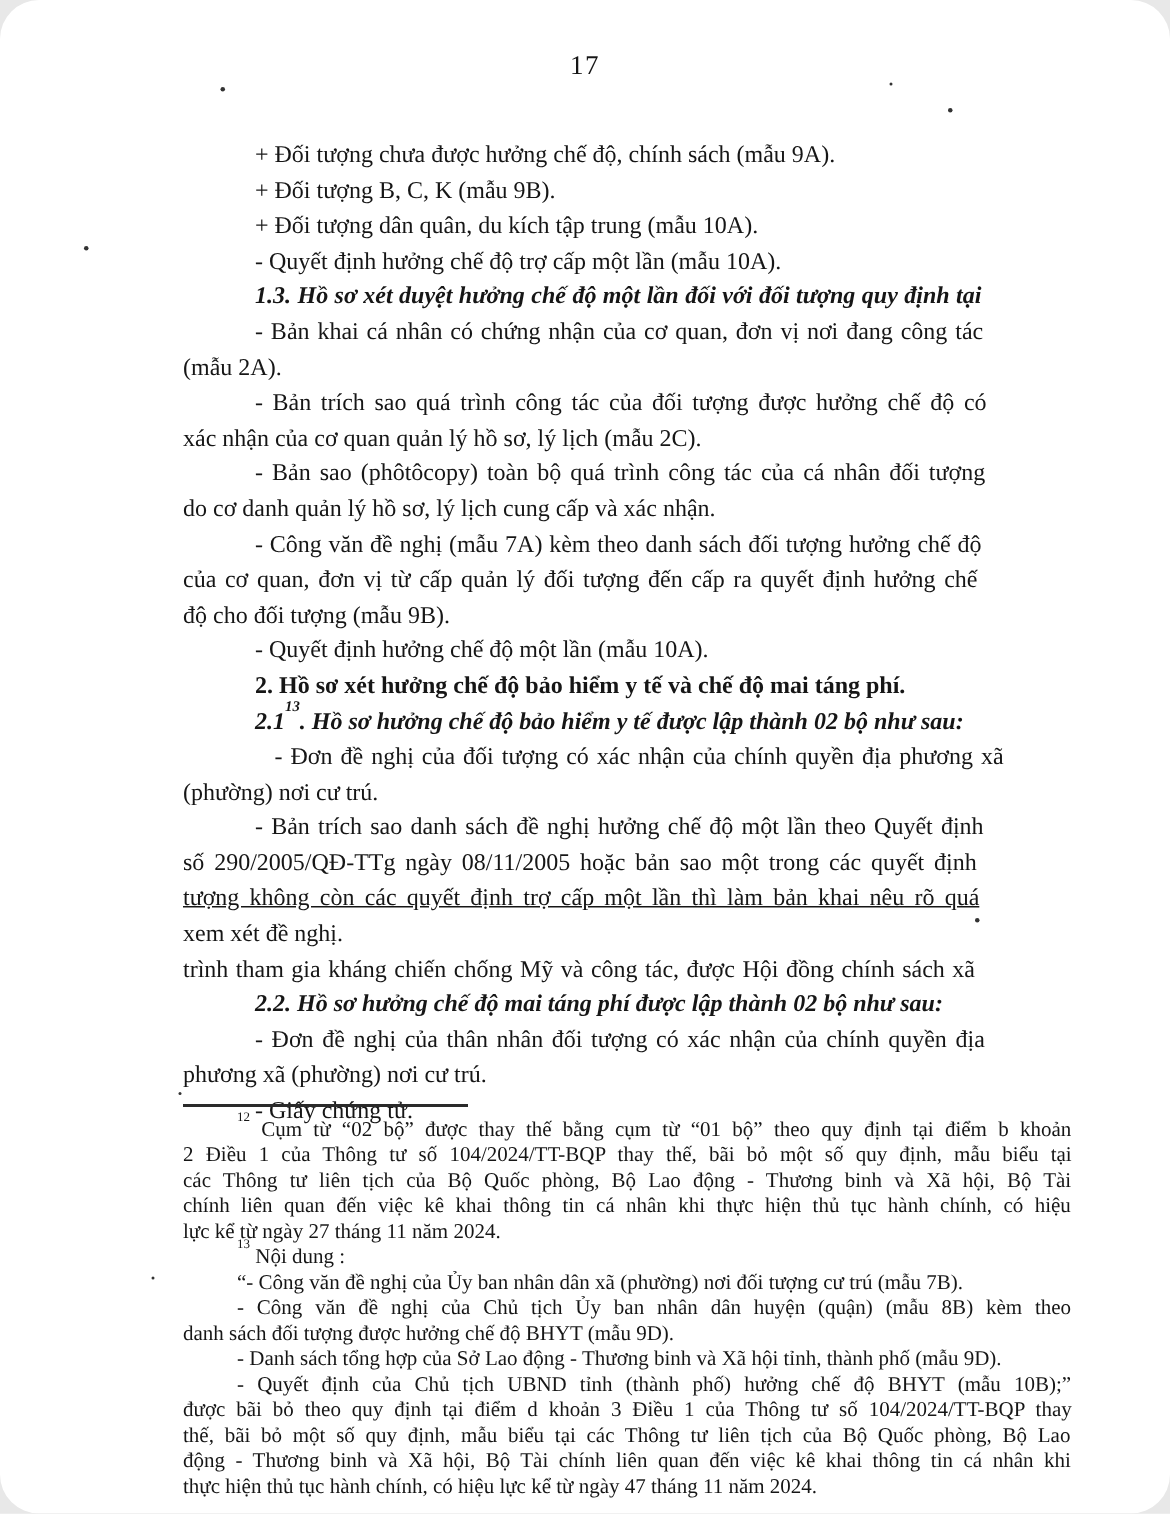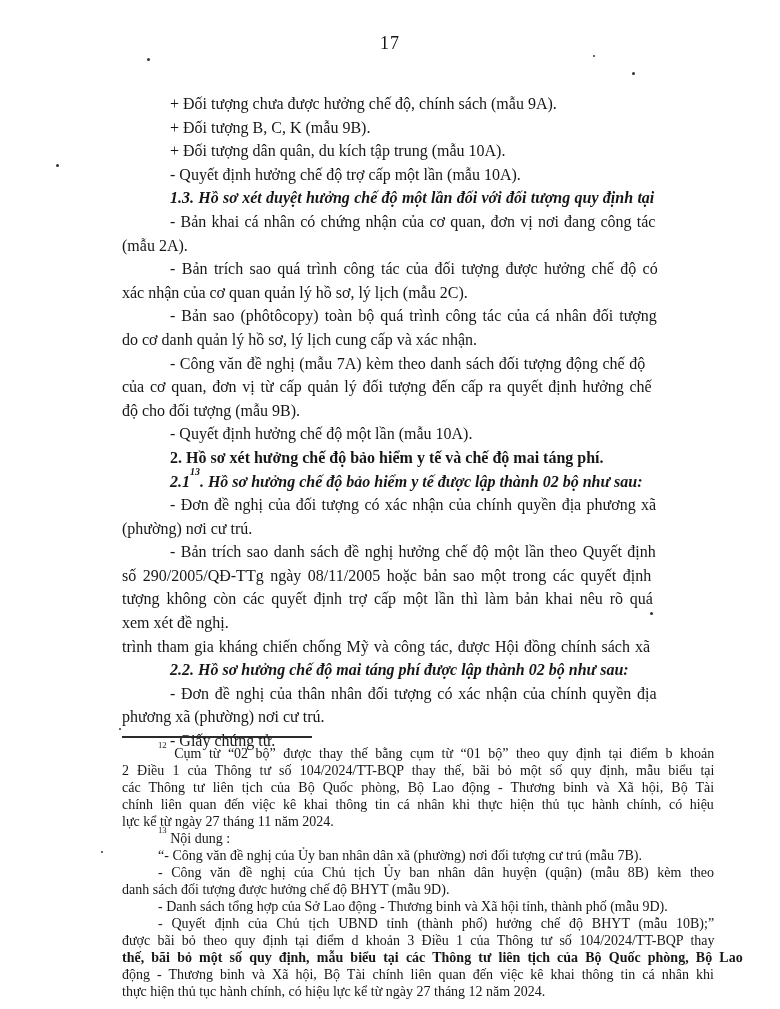--- a/index.html
+++ b/index.html
@@ -4,20 +4,21 @@
 <style>
   html,body{margin:0;padding:0;background:#e8e8e8;}
   .page{
     position:relative;
     width:780px;height:1009px;
     margin:0 auto;
     background:#ffffff;
     font-family:"Liberation Serif","DejaVu Serif",serif;
     color:#161616;
     overflow:hidden;
+    border-radius:26px;
   }
   .pageno{
     position:absolute;top:33px;left:0;right:0;
     text-align:center;font-size:18px;letter-spacing:1px;
   }
   .content{position:absolute;left:122px;top:92px;width:592px;}
   .footnotes{position:absolute;left:122px;top:745px;width:592px;}
   .para{margin:0;}
   .para.bold{font-weight:bold;}
   .para.bold-italic{font-weight:bold;font-style:italic;}
@@ -72,41 +73,41 @@
       </div>
       <div class="para plain">
         <div class="line first"><span class="ln-inner" style="word-spacing: 2.4px;">- Bản trích sao quá trình công tác của đối tượng được hưởng chế độ có</span></div>
         <div class="line last"><span class="ln-inner">xác nhận của cơ quan quản lý hồ sơ, lý lịch (mẫu 2C).</span></div>
       </div>
       <div class="para plain">
         <div class="line first"><span class="ln-inner" style="word-spacing: 2px;">- Bản sao (phôtôcopy) toàn bộ quá trình công tác của cá nhân đối tượng</span></div>
         <div class="line last"><span class="ln-inner">do cơ danh quản lý hồ sơ, lý lịch cung cấp và xác nhận.</span></div>
       </div>
       <div class="para plain">
-        <div class="line first"><span class="ln-inner" style="word-spacing: 0.53px;">- Công văn đề nghị (mẫu 7A) kèm theo danh sách đối tượng động chế độ</span></div>
+        <div class="line first"><span class="ln-inner" style="word-spacing: 0.53px;">- Công văn đề nghị (mẫu 7A) kèm theo danh sách đối tượng hưởng chế độ</span></div>
         <div class="line"><span class="ln-inner" style="word-spacing: 1.76px;">của cơ quan, đơn vị từ cấp quản lý đối tượng đến cấp ra quyết định hưởng chế</span></div>
         <div class="line last"><span class="ln-inner">độ cho đối tượng (mẫu 9B).</span></div>
       </div>
       <div class="para plain">
         <div class="line first last"><span class="ln-inner">- Quyết định hưởng chế độ một lần (mẫu 10A).</span></div>
       </div>
       <div class="para bold">
         <div class="line first last"><span class="ln-inner">2. Hồ sơ xét hưởng chế độ bảo hiểm y tế và chế độ mai táng phí.</span></div>
       </div>
       <div class="para bold-italic">
         <div class="line first last"><span class="ln-inner">2.1<sup>13</sup>. Hồ sơ hưởng chế độ bảo hiểm y tế được lập thành 02 bộ như sau:</span></div>
       </div>
       <div class="para plain">
-        <div class="line first"><span class="ln-inner" style="word-spacing: 1.33px;">- Đơn đề nghị của đối tượng có xác nhận của chính quyền địa phương xã</span></div>
+        <div class="line first"><span class="ln-inner" style="word-spacing: 1.33px; margin-left: 13px;">- Đơn đề nghị của đối tượng có xác nhận của chính quyền địa phương xã</span></div>
         <div class="line last"><span class="ln-inner">(phường) nơi cư trú.</span></div>
       </div>
       <div class="para plain">
         <div class="line first"><span class="ln-inner" style="word-spacing: 1.47px;">- Bản trích sao danh sách đề nghị hưởng chế độ một lần theo Quyết định</span></div>
         <div class="line"><span class="ln-inner" style="word-spacing: 2.55px;">số 290/2005/QĐ-TTg ngày 08/11/2005 hoặc bản sao một trong các quyết định</span></div>
-        <div class="line"><span class="ln-inner" style="word-spacing: 2.81px;">tượng không còn các quyết định trợ cấp một lần thì làm bản khai nêu rõ quá</span></div>
+        <div class="line"><span class="ln-inner" style="word-spacing: 2.81px; text-decoration: underline;">tượng không còn các quyết định trợ cấp một lần thì làm bản khai nêu rõ quá</span></div>
         <div class="line last"><span class="ln-inner">xem xét đề nghị.</span></div>
         <div class="line"><span class="ln-inner" style="word-spacing: 1px;">trình tham gia kháng chiến chống Mỹ và công tác, được Hội đồng chính sách xã</span></div>
       </div>
       <div class="para bold-italic">
         <div class="line first last"><span class="ln-inner">2.2. Hồ sơ hưởng chế độ mai táng phí được lập thành 02 bộ như sau:</span></div>
       </div>
       <div class="para plain">
         <div class="line first"><span class="ln-inner" style="word-spacing: 1.73px;">- Đơn đề nghị của thân nhân đối tượng có xác nhận của chính quyền địa</span></div>
         <div class="line last"><span class="ln-inner">phương xã (phường) nơi cư trú.</span></div>
       </div>
@@ -134,18 +135,18 @@
       <div class="para plain">
         <div class="line first"><span class="ln-inner" style="word-spacing: 5.06px;">- Công văn đề nghị của Chủ tịch Ủy ban nhân dân huyện (quận) (mẫu 8B) kèm theo</span></div>
         <div class="line last"><span class="ln-inner">danh sách đối tượng được hưởng chế độ BHYT (mẫu 9D).</span></div>
       </div>
       <div class="para plain">
         <div class="line first last"><span class="ln-inner">- Danh sách tổng hợp của Sở Lao động - Thương binh và Xã hội tỉnh, thành phố (mẫu 9D).</span></div>
       </div>
       <div class="para plain">
         <div class="line first"><span class="ln-inner" style="word-spacing: 5.27px;">- Quyết định của Chủ tịch UBND tỉnh (thành phố) hưởng chế độ BHYT (mẫu 10B);”</span></div>
         <div class="line"><span class="ln-inner" style="word-spacing: 3.78px;">được bãi bỏ theo quy định tại điểm d khoản 3 Điều 1 của Thông tư số 104/2024/TT-BQP thay</span></div>
-        <div class="line"><span class="ln-inner" style="word-spacing: 3.65px; font-weight: bold;">thế, bãi bỏ một số quy định, mẫu biểu tại các Thông tư liên tịch của Bộ Quốc phòng, Bộ Lao</span></div>
+        <div class="line"><span class="ln-inner" style="word-spacing: 3.65px;">thế, bãi bỏ một số quy định, mẫu biểu tại các Thông tư liên tịch của Bộ Quốc phòng, Bộ Lao</span></div>
         <div class="line"><span class="ln-inner" style="word-spacing: 3.5px; text-align: right;">động - Thương binh và Xã hội, Bộ Tài chính liên quan đến việc kê khai thông tin cá nhân khi</span></div>
-        <div class="line last"><span class="ln-inner">thực hiện thủ tục hành chính, có hiệu lực kể từ ngày 27 tháng 12 năm 2024.</span></div>
+        <div class="line last"><span class="ln-inner">thực hiện thủ tục hành chính, có hiệu lực kể từ ngày 47 tháng 11 năm 2024.</span></div>
       </div>
     </div>
 </div>
 
 </body></html>

